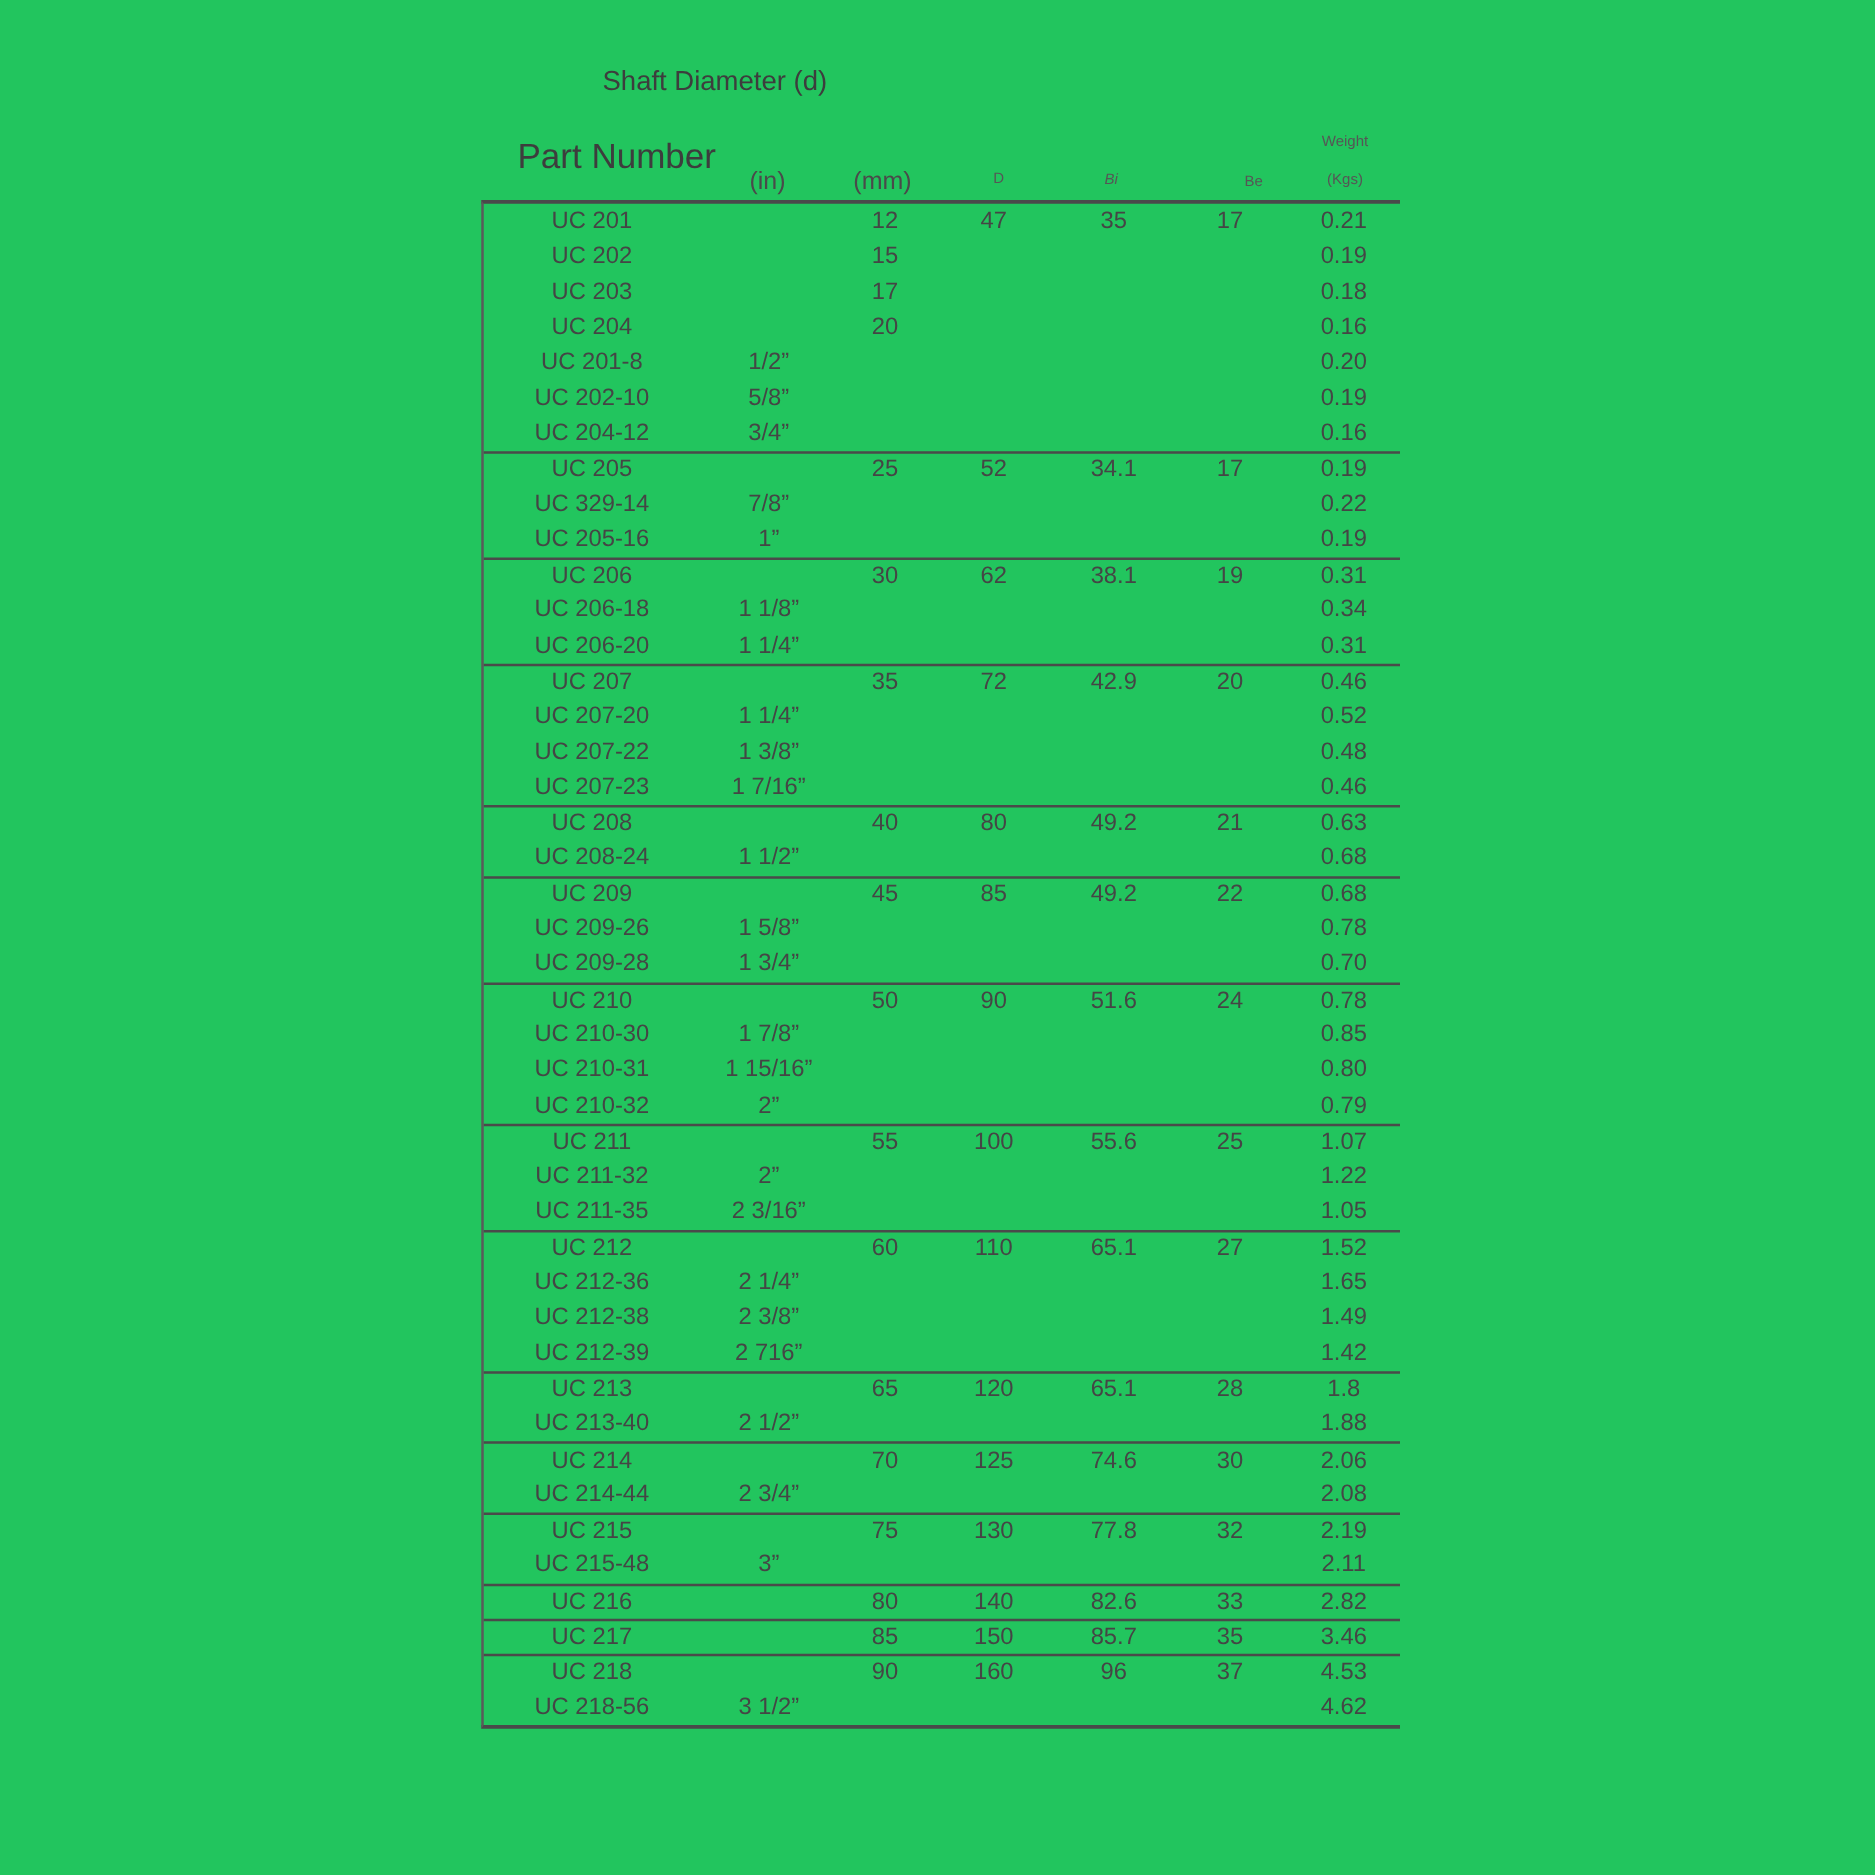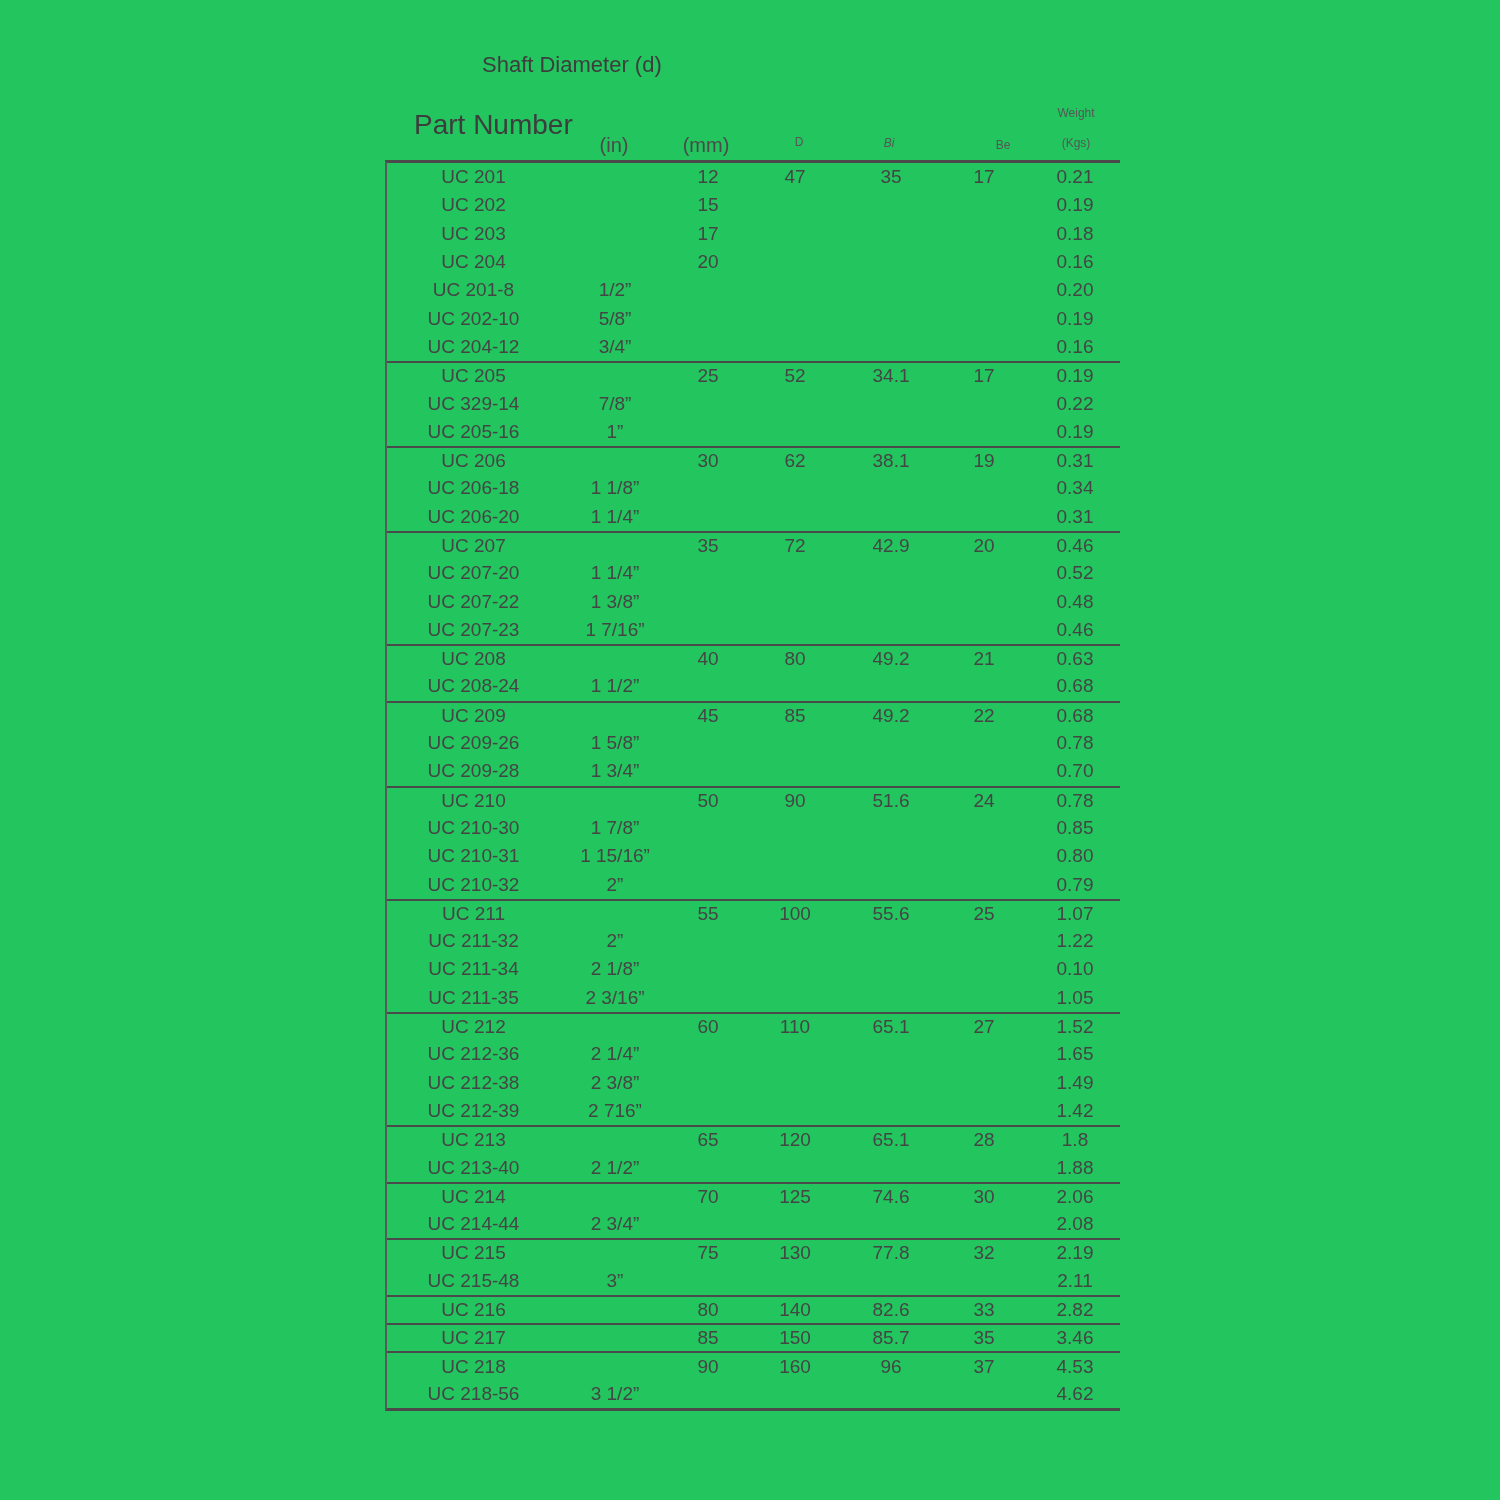--- a/index.html
+++ b/index.html
@@ -345,29 +345,20 @@
       <div class="row">
         <div class="cell col-part">UC 211-32</div>
         <div class="cell col-in">2”</div>
         <div class="cell col-mm"></div>
         <div class="cell col-d"></div>
         <div class="cell col-bi"></div>
         <div class="cell col-be"></div>
         <div class="cell col-kgs">1.22</div>
       </div>
       <div class="row">
-        <div class="cell col-part">UC 211-34</div>
-        <div class="cell col-in">2 1/8”</div>
-        <div class="cell col-mm"></div>
-        <div class="cell col-d"></div>
-        <div class="cell col-bi"></div>
-        <div class="cell col-be"></div>
-        <div class="cell col-kgs">0.10</div>
-      </div>
-      <div class="row">
         <div class="cell col-part">UC 211-35</div>
         <div class="cell col-in">2 3/16”</div>
         <div class="cell col-mm"></div>
         <div class="cell col-d"></div>
         <div class="cell col-bi"></div>
         <div class="cell col-be"></div>
         <div class="cell col-kgs">1.05</div>
       </div>
       <div class="row group-start">
         <div class="cell col-part">UC 212</div>

